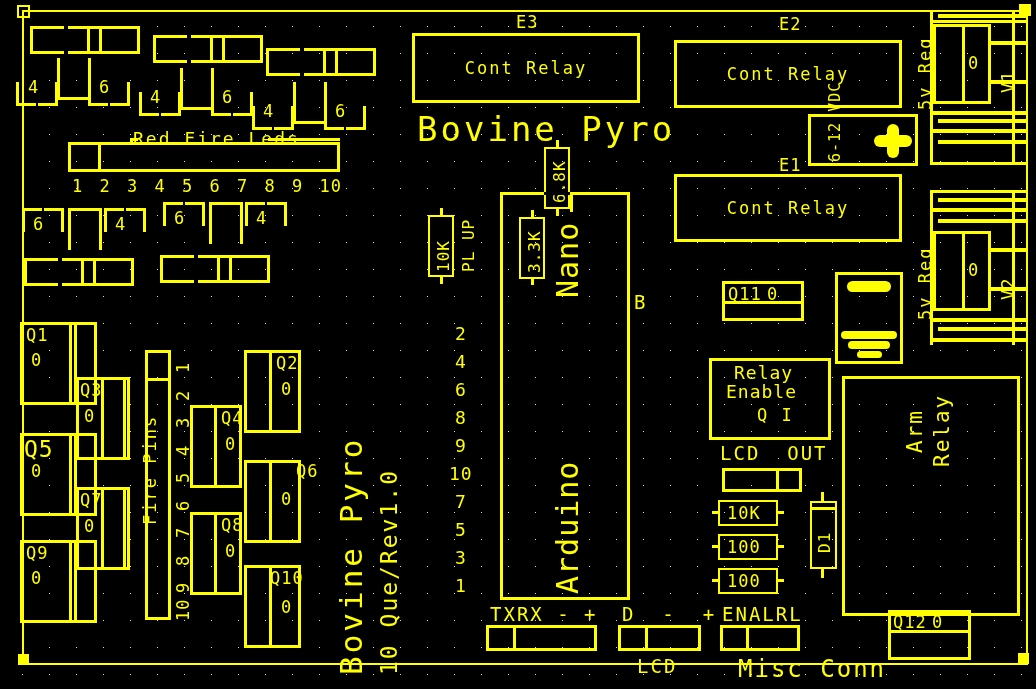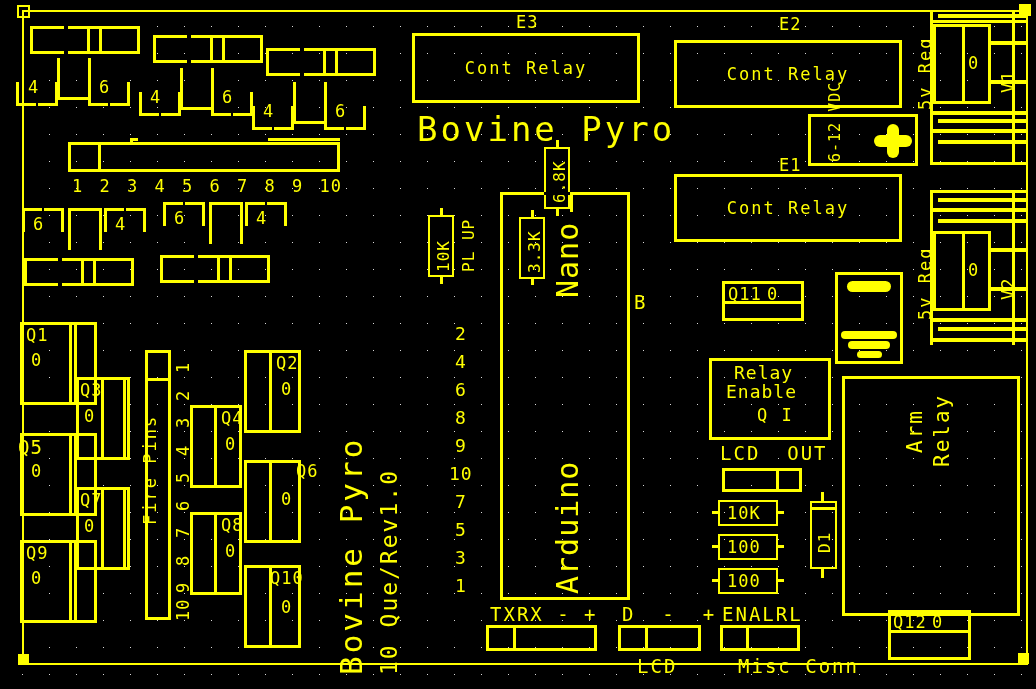--- a/index.html
+++ b/index.html
@@ -94,20 +94,21 @@
   <div class="txt" style="left:263px;top:103px;font-size:17px;">4</div>
   <div class="bx" style="left:324px;top:106px;width:20px;height:24px;border-top:none;border-right:none;"></div>
   <div class="bx" style="left:346px;top:106px;width:20px;height:24px;border-top:none;border-left:none;"></div>
   <div class="txt" style="left:335px;top:103px;font-size:17px;">6</div>
 
   <div class="bx" style="left:68px;top:142px;width:272px;height:30px;"></div>
   <div class="line segv" style="left:98px;top:142px;height:30px;width:3px;"></div>
   <div class="line segv" style="left:130px;top:138px;height:7px;width:3px;"></div>
   <div class="line segh" style="left:130px;top:138px;width:8px;height:3px;"></div>
   <div class="line segh" style="left:268px;top:138px;width:72px;height:3px;"></div>
+  <div class="txt" style="left:133px;top:130px;font-size:18px;letter-spacing:2px;">Red Fire Leds</div>
   <div id="leds-pin-nums" style="position:absolute;left:72px;top:178px;width:270px;">
       <span class="txt" style="left: 0px; top: 0px; font-size: 17px;">1</span>
       <span class="txt" style="left: 27.5px; top: 0px; font-size: 17px;">2</span>
       <span class="txt" style="left: 55px; top: 0px; font-size: 17px;">3</span>
       <span class="txt" style="left: 82.5px; top: 0px; font-size: 17px;">4</span>
       <span class="txt" style="left: 110px; top: 0px; font-size: 17px;">5</span>
       <span class="txt" style="left: 137.5px; top: 0px; font-size: 17px;">6</span>
       <span class="txt" style="left: 165px; top: 0px; font-size: 17px;">7</span>
       <span class="txt" style="left: 192.5px; top: 0px; font-size: 17px;">8</span>
       <span class="txt" style="left: 220px; top: 0px; font-size: 17px;">9</span>
@@ -138,21 +139,21 @@
   <div class="bx" style="left:217px;top:255px;width:34px;height:28px;border-right:none;"></div>
   <div class="bx" style="left:236px;top:255px;width:34px;height:28px;border-left:none;"></div>
 
   <div class="bx" style="left:20px;top:322px;width:57px;height:83px;"></div>
   <div class="bx" style="left:69px;top:322px;width:28px;height:83px;"></div>
   <div class="txt" style="left:26px;top:327px;font-size:17px;">Q1</div>
   <div class="txt" style="left:31px;top:352px;font-size:17px;">0</div>
 
   <div class="bx" style="left:20px;top:433px;width:57px;height:83px;"></div>
   <div class="bx" style="left:69px;top:433px;width:28px;height:83px;"></div>
-  <div class="txt" style="left:18px;top:438px;font-size:19px;">Q5</div>
+  <div class="txt" style="left:24px;top:438px;font-size:23px;">Q5</div>
   <div class="txt" style="left:31px;top:463px;font-size:17px;">0</div>
 
   <div class="bx" style="left:20px;top:540px;width:57px;height:83px;"></div>
   <div class="bx" style="left:69px;top:540px;width:28px;height:83px;"></div>
   <div class="txt" style="left:26px;top:545px;font-size:17px;">Q9</div>
   <div class="txt" style="left:31px;top:570px;font-size:17px;">0</div>
 
   <div class="bx" style="left:76px;top:377px;width:50px;height:83px;"></div>
   <div class="bx" style="left:101px;top:377px;width:29px;height:83px;"></div>
   <div class="txt" style="left:80px;top:382px;font-size:17px;">Q3</div>
@@ -359,15 +360,15 @@
   <div class="txt" style="left:486px;top:689px;font-size:25px;letter-spacing:2px;">Xbee Pro</div>
 
   <div class="txt" style="left:622px;top:605px;font-size:19px;letter-spacing:2px;">D  -  +</div>
   <div class="bx" style="left:618px;top:625px;width:83px;height:26px;"></div>
   <div class="line segv" style="left:645px;top:625px;height:26px;width:3px;"></div>
   <div class="txt" style="left:637px;top:657px;font-size:19px;letter-spacing:2px;">LCD</div>
 
   <div class="txt" style="left:722px;top:605px;font-size:19px;letter-spacing:2px;">ENALRL</div>
   <div class="bx" style="left:720px;top:625px;width:80px;height:26px;"></div>
   <div class="line segv" style="left:746px;top:625px;height:26px;width:3px;"></div>
-  <div class="txt" style="left:706px;top:657px;font-size:19px;letter-spacing:2px;padding-left:32px;">Misc Conn</div>
+  <div class="txt" style="left:706px;top:657px;font-size:24px;letter-spacing:2px;padding-left:32px;">Misc Conn</div>
 
 </div>
 
 </body></html>

